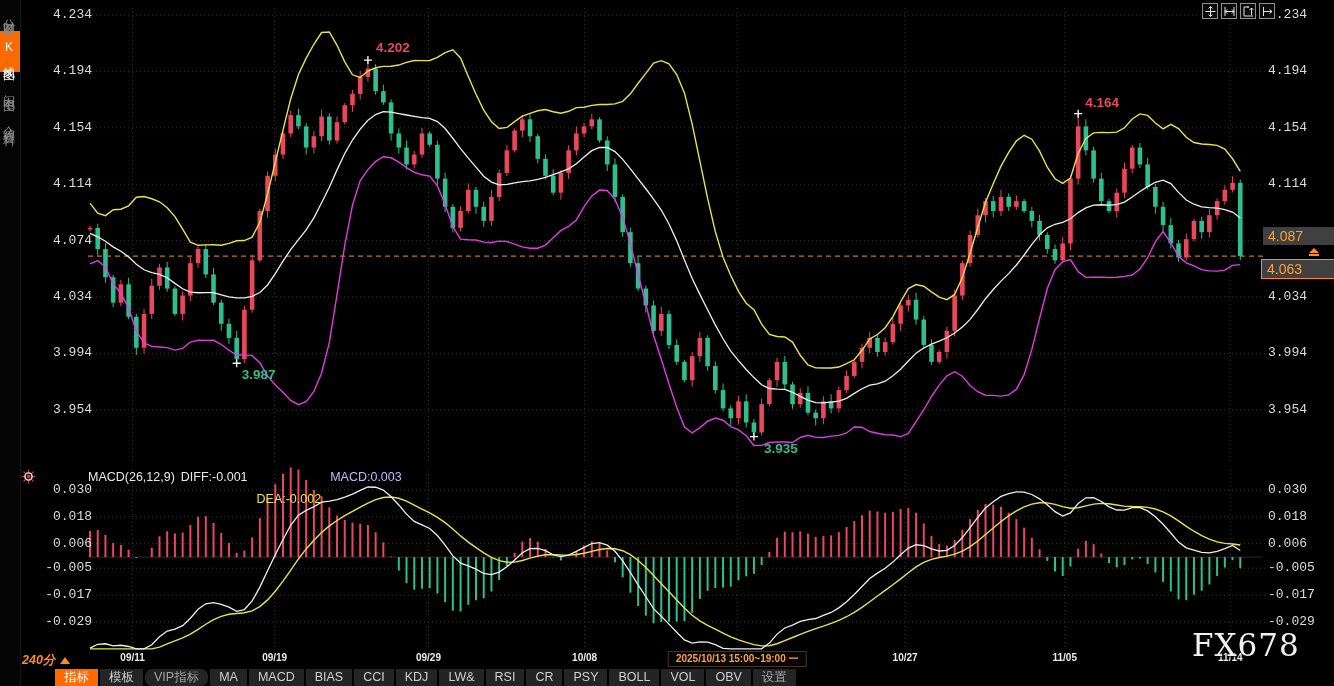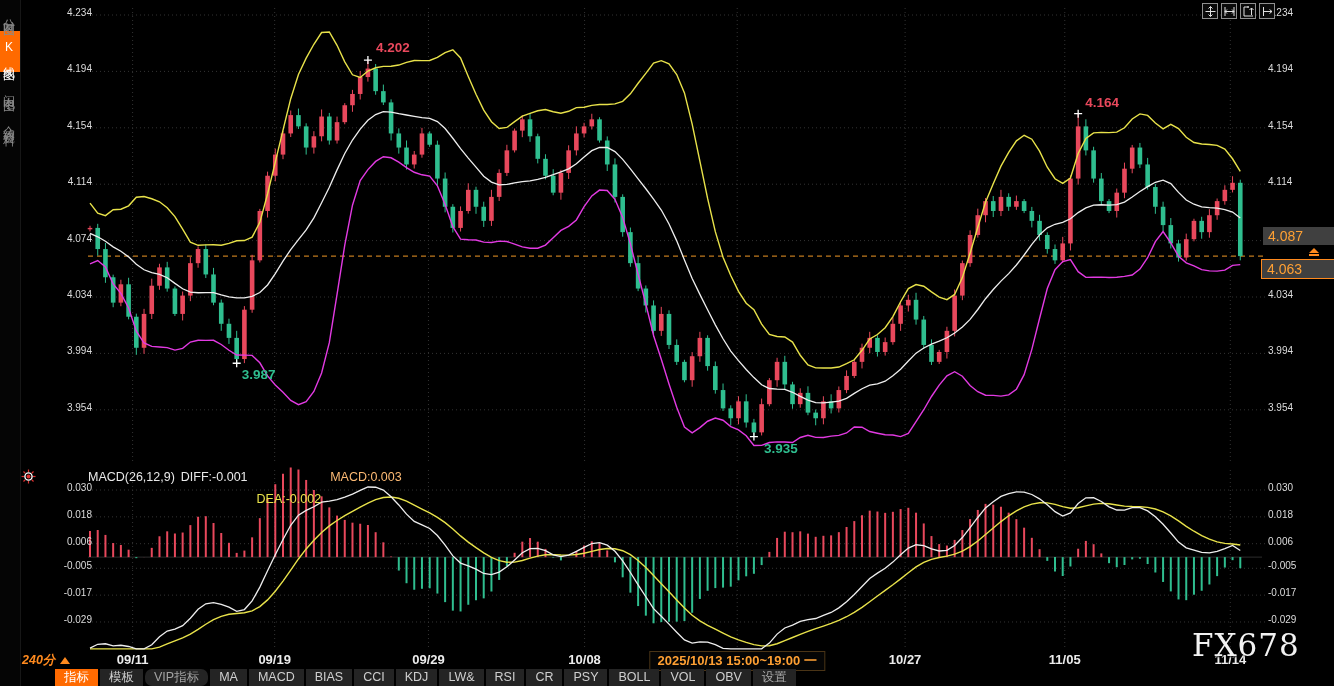--- a/index.html
+++ b/index.html
@@ -20,41 +20,41 @@
   .mini-chart-icon{display:inline-block;width:13px;height:12px;background:#e8eef5;border:1px solid #5a7aa8;position:relative;}
   .mini-chart-icon::before{content:"";position:absolute;left:1px;top:6px;width:9px;height:3px;
       border-top:2px solid #2b6cd4;transform:rotate(-22deg);}
   .hdr-upper{color:#e8e24a;}
   .hdr-lower{color:#e23ae2;}
   
   .window-icons{position:absolute;left:1202px;top:3px;display:flex;gap:3px;z-index:20;}
   .win-icon{width:14px;height:14px;border:1px solid #8f8f8f;background:#0a0a0a;display:flex;align-items:center;justify-content:center;cursor:pointer;}
   .win-icon svg{display:block;}
   
-  .tick{position:absolute;font-size:10px;color:#dcdcdc;z-index:5;}
+  .tick{position:absolute;font-size:13px;color:#dcdcdc;z-index:5;font-family:Liberation Mono, monospace;}
   .tick.left{left:30px;width:62px;text-align:right;}
   .tick.right{left:1268px;width:64px;text-align:left;}
   
   .price-tag{position:absolute;background:#404040;color:#ffa033;font-size:14px;padding:1px 5px;z-index:15;}
   #tag-upper{left:1263px;top:227px;width:62px;}
   #tag-lower{left:1261px;top:259px;width:64px;border:1px solid #ff8a1e;}
   .jump-latest{position:absolute;left:1306px;top:248px;width:16px;height:11px;z-index:16;cursor:pointer;}
   .jump-latest .tri{width:0;height:0;border-left:5px solid transparent;border-right:5px solid transparent;
                     border-bottom:5px solid #ff8a1e;margin:0 auto;}
   .jump-latest .base{width:10px;height:2px;background:#ff8a1e;margin:1px auto 0;}
   
   .macd-header{position:absolute;left:88px;top:469px;height:16px;display:flex;gap:9px;align-items:center;
                font-size:12.5px;color:#e8e8e8;z-index:20;white-space:nowrap;}
-  .macd-dea{color:#e8e24a;margin-top:44px;}  .macd-macd{color:#fdba74;}
+  .macd-dea{color:#e8e24a;margin-top:44px;}  .macd-macd{color:#c4b5fd;}
   .blink-icon{position:absolute;left:21px;top:469px;z-index:20;}
   
   .dates-row{position:absolute;left:20px;top:651px;width:1314px;height:17px;z-index:18;}
   .period-selector{position:absolute;left:2px;top:1px;color:#ff8a1e;font-size:12.5px;font-weight:bold;display:flex;align-items:center;gap:5px;cursor:pointer;font-style:italic;}
   .period-caret{width:0;height:0;border-left:5px solid transparent;border-right:5px solid transparent;border-bottom:7px solid #ff8a1e;}
-  .date-label{position:absolute;top:1px;transform:translateX(-50%);color:#ececec;font-size:13px;font-weight:bold;white-space:nowrap;}
+  .date-label{position:absolute;top:1px;transform:translateX(-50%);color:#ececec;font-size:10px;font-weight:bold;white-space:nowrap;}
   .date-label.hl{color:#ffa033;background:#050505;border:1px solid #4a3416;padding:0 7px;font-weight:bold;top:0;}
   .toolbar-row{position:absolute;left:20px;top:669px;width:1314px;height:17px;display:flex;gap:2px;z-index:18;}
   .tb-btn{height:17px;line-height:17px;padding:0 9px;background:#242424;color:#cfcfcf;font-size:12.5px;cursor:pointer;white-space:nowrap;}
   .tb-btn.active{background:#ff6a00;color:#fff;}
   .tb-btn.vip{color:#a3a3a3;border-radius:7px;}
   .tb-btn.dim{color:#a8a8a8;}
   
   .watermark{position:absolute;left:1192px;top:627px;font-family:"DejaVu Serif",serif;font-size:31px;
              color:#f2f2f2;z-index:25;letter-spacing:1px;text-shadow:1px 1px 2px #000;pointer-events:none;}
   svg.pane{position:absolute;background:#000;}

